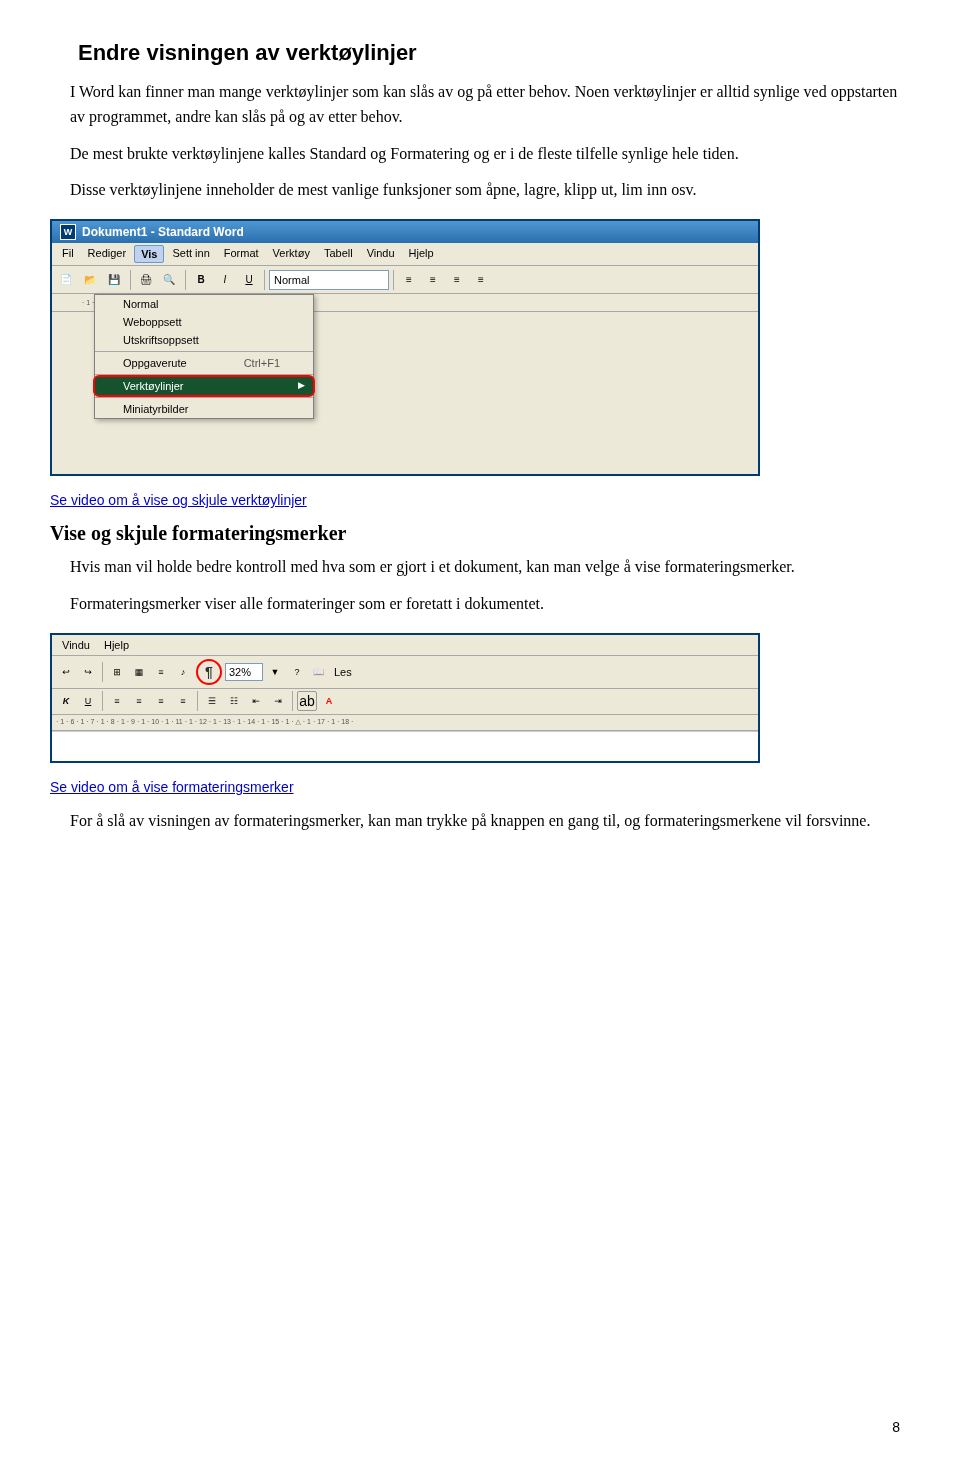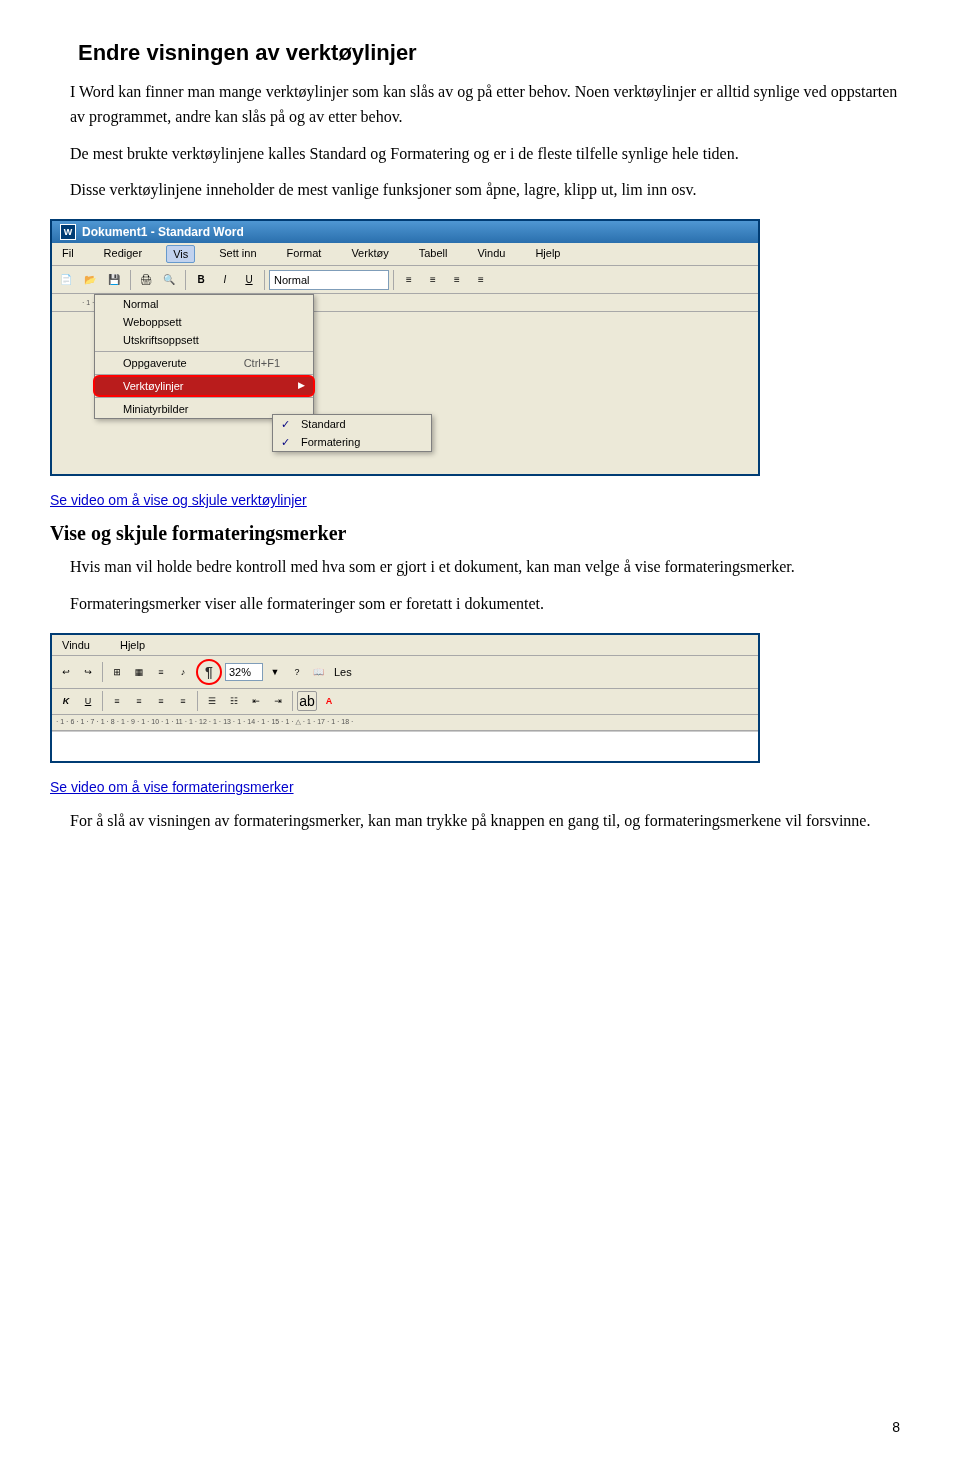--- a/index.html
+++ b/index.html
@@ -56,33 +56,34 @@
       color: white;
       text-align: center;
       line-height: 14px;
     }
 
     .word-menubar {
       background: #ece9d8;
       border-bottom: 1px solid #a8a8a8;
       padding: 2px 4px;
       display: flex;
-      gap: 18px;
+      gap: 2px;
       font-size: 11px;
     }
 
     .word-menu-item {
       padding: 2px 6px;
       cursor: pointer;
       border-radius: 2px;
     }
 
     .word-menu-item.active {
       background: #c1d2ee;
       border: 1px solid #6699cc;
+      font-weight: bold;
     }
 
     .word-toolbar {
       background: #ece9d8;
       border-bottom: 1px solid #a8a8a8;
       padding: 2px 4px;
       display: flex;
       align-items: center;
       gap: 2px;
       min-height: 28px;
@@ -141,21 +142,21 @@
       font-size: 11px;
     }
 
     .vis-dropdown-item {
       padding: 3px 24px 3px 28px;
       position: relative;
       cursor: pointer;
     }
 
     .vis-dropdown-item.highlighted {
-      background: #b91c1c;
+      background: #14532d;
       color: white;
     }
 
     .vis-dropdown-item.has-arrow::after {
       content: "▶";
       position: absolute;
       right: 8px;
       top: 3px;
       font-size: 9px;
     }
@@ -386,28 +387,20 @@
           <span>Verktøylinjer</span>
           
           <div style="position:absolute; top:-2px; left:-2px; right:-2px; bottom:-2px; border:2px solid red; border-radius:6px; pointer-events:none;"></div>
         </div>
         <div class="vis-dropdown-divider"></div>
         <div class="vis-dropdown-item">
           <span>Miniatyrbilder</span>
         </div>
       </div>
 
-      <div class="verktoy-submenu">
-        <div class="verktoy-submenu-item has-check">
-          <span>Standard</span>
-        </div>
-        <div class="verktoy-submenu-item has-check">
-          <span>Formatering</span>
-        </div>
-      </div>
     </div>
   </div>
 </div>
 
 <a class="video-link" href="#">Se video om å vise og skjule verktøylinjer</a>
 
 <h2>Vise og skjule formateringsmerker</h2>
 
 <p>Hvis man vil holde bedre kontroll med hva som er gjort i et dokument, kan man velge å vise formateringsmerker.</p>
 

